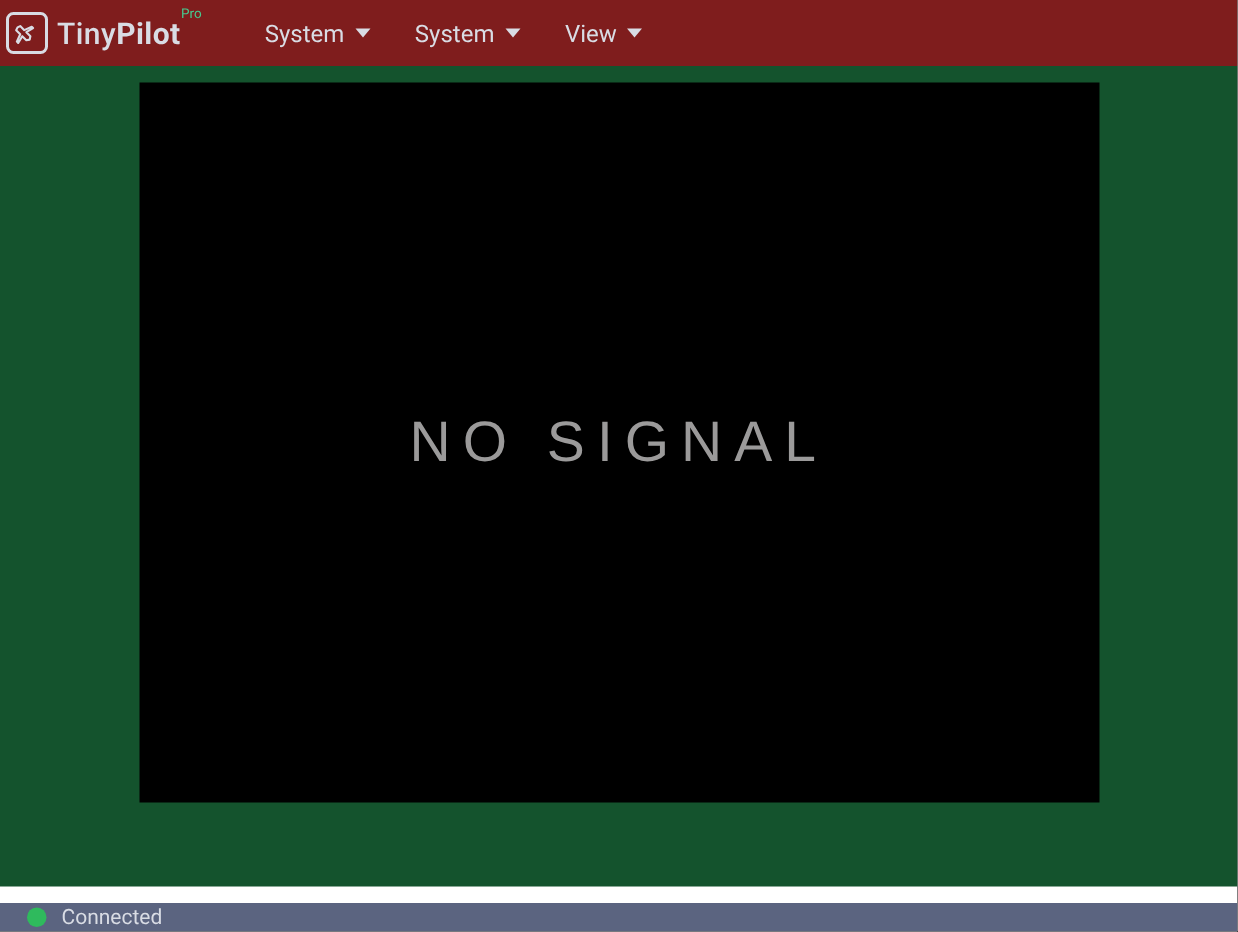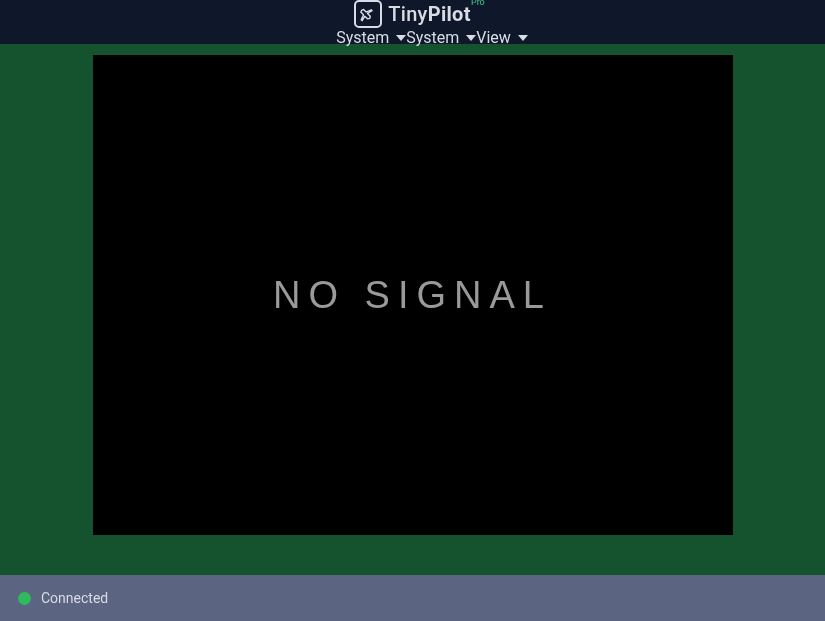--- a/index.html
+++ b/index.html
@@ -9,26 +9,25 @@
     }
     body {
       font-family: -apple-system, BlinkMacSystemFont, "Segoe UI", Roboto, Helvetica, Arial, sans-serif;
       background: #ffffff;
       width: 825px;
       height: 621px;
       position: relative;
       overflow: hidden;
     }
     .header {
-      background: #0f172a;
+      background: #7f1d1d;
       height: 44px;
       display: flex;
       align-items: center;
-      padding: 0 20px;
-      flex-direction: column;
+      padding: 0 4px;
     }
     .logo {
       display: flex;
       align-items: center;
       gap: 6px;
       cursor: pointer;
       position: relative;
     }
     .logo-icon {
       width: 28px;
@@ -51,21 +50,22 @@
     .logo-badge {
       position: absolute;
       top: -3px;
       right: -14px;
       color: #47c98e;
       font-size: 9px;
       font-weight: 400;
     }
     .nav {
       display: flex;
-      margin-left: 39px;
+      gap: 30px;
+      margin-left: 56px;
     }
     .nav-item {
       display: flex;
       align-items: center;
       gap: 7px;
       color: #d9dce4;
       font-size: 16px;
       cursor: pointer;
     }
     .nav-item .caret {
@@ -96,21 +96,21 @@
       font-size: 38px;
       font-weight: 300;
       letter-spacing: 8px;
       font-family: "Helvetica Neue", Arial, sans-serif;
     }
     .statusbar {
       position: absolute;
       bottom: 0;
       left: 0;
       right: 0;
-      height: 46px;
+      height: 19px;
       background: #5b6480;
       display: flex;
       align-items: center;
       padding: 0 18px;
       gap: 10px;
     }
     .status-dot {
       width: 13px;
       height: 13px;
       border-radius: 50%;

